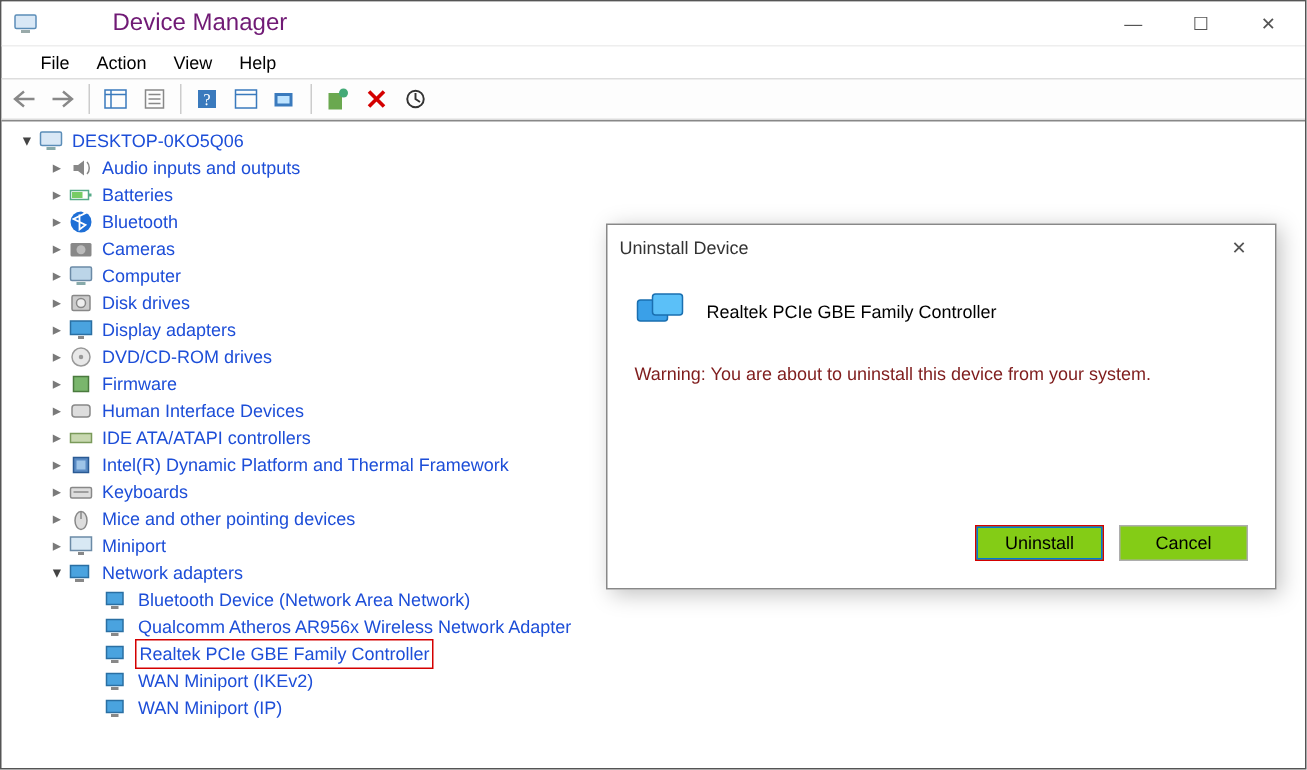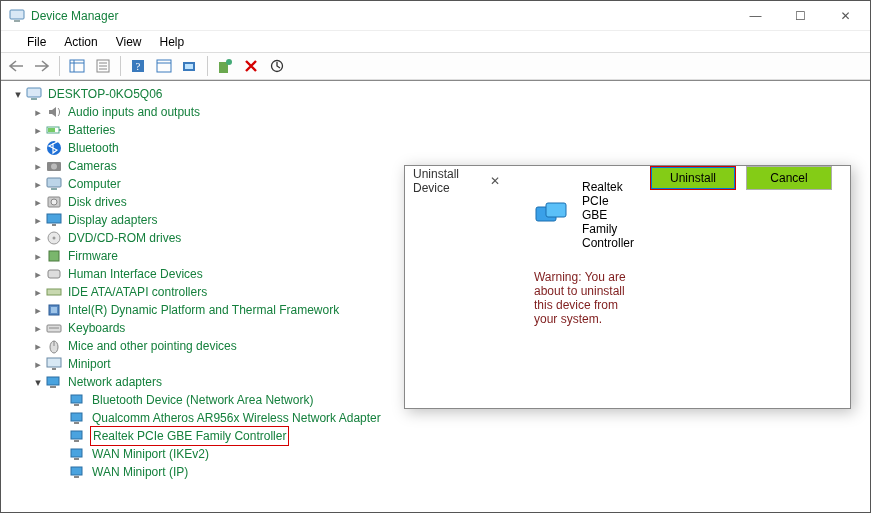--- a/index.html
+++ b/index.html
@@ -15,21 +15,21 @@
 }
 .titlebar {
   height: 30px;
   display: flex;
   align-items: center;
   padding: 0 2px 0 8px;
   background: #fff;
   border-bottom: 1px solid #eee;
 }
 .titlebar .app-icon { width: 16px; height: 16px; margin-right: 6px; }
-.titlebar .title { flex: 1; color: #15803d; font-size: 12px; }
+.titlebar .title { flex: 1; color: #701a75; font-size: 16px; margin-left: 44px; }
 .winbtns { display: flex; }
 .winbtn { width: 45px; height: 29px; display: flex; align-items: center; justify-content: center; color: #555; }
 .menubar {
   height: 21px;
   display: flex;
   align-items: center;
   padding: 0 6px;
   gap: 2px;
   margin-left: 12px;
 }
@@ -56,33 +56,33 @@
   padding: 4px 2px;
   height: 100%;
   overflow-y: scroll;
 }
 .tree-row { display: flex; align-items: center; height: 18px; line-height: 18px; white-space: nowrap; }
 .expander { width: 14px; text-align: center; color: #7a7a7a; font-size: 11px; cursor: default; user-select: none; }
 .expander.open::before { content: "▾"; color: #444;}
 .expander.closed::before { content: "▸"; }
 .expander.none::before { content: ""; }
 .node-icon { width: 16px; height: 16px; margin: 0 4px 0 1px; display:flex; align-items:center; justify-content:center; }
-.node-label { font-size: 12px; color: #15803d; padding: 0 2px; }
+.node-label { font-size: 12px; color: #1d4ed8; padding: 0 2px; }
 .indent-1 { padding-left: 8px; }
 .indent-2 { padding-left: 28px; }
 .indent-3 { padding-left: 52px; }
 .highlighted { border: 1px solid #d40000; }
 .dialog {
   position: absolute;
-  left: 403px; top: 164px;
+  left: 403px; top: 148px;
   width: 447px; height: 244px;
   background: #fff;
   border: 1px solid #888;
   box-shadow: 3px 3px 14px rgba(0,0,0,0.25);
-  display: flex; flex-direction: row;
+  display: flex; flex-direction: column;
   font-size: 12px;
 }
 .dialog-title {
   height: 30px; display: flex; align-items: center; padding: 0 8px;
   color: #333; font-size: 12px;
 }
 .dialog-title .spacer { flex:1; }
 .dialog-close { width: 32px; height: 28px; display:flex;align-items:center;justify-content:center;color:#555; }
 .dialog-body { padding: 8px 16px 4px 16px; flex:1; }
 .device-row { display:flex; align-items:center; gap:12px; padding: 6px 0 16px 2px; }

